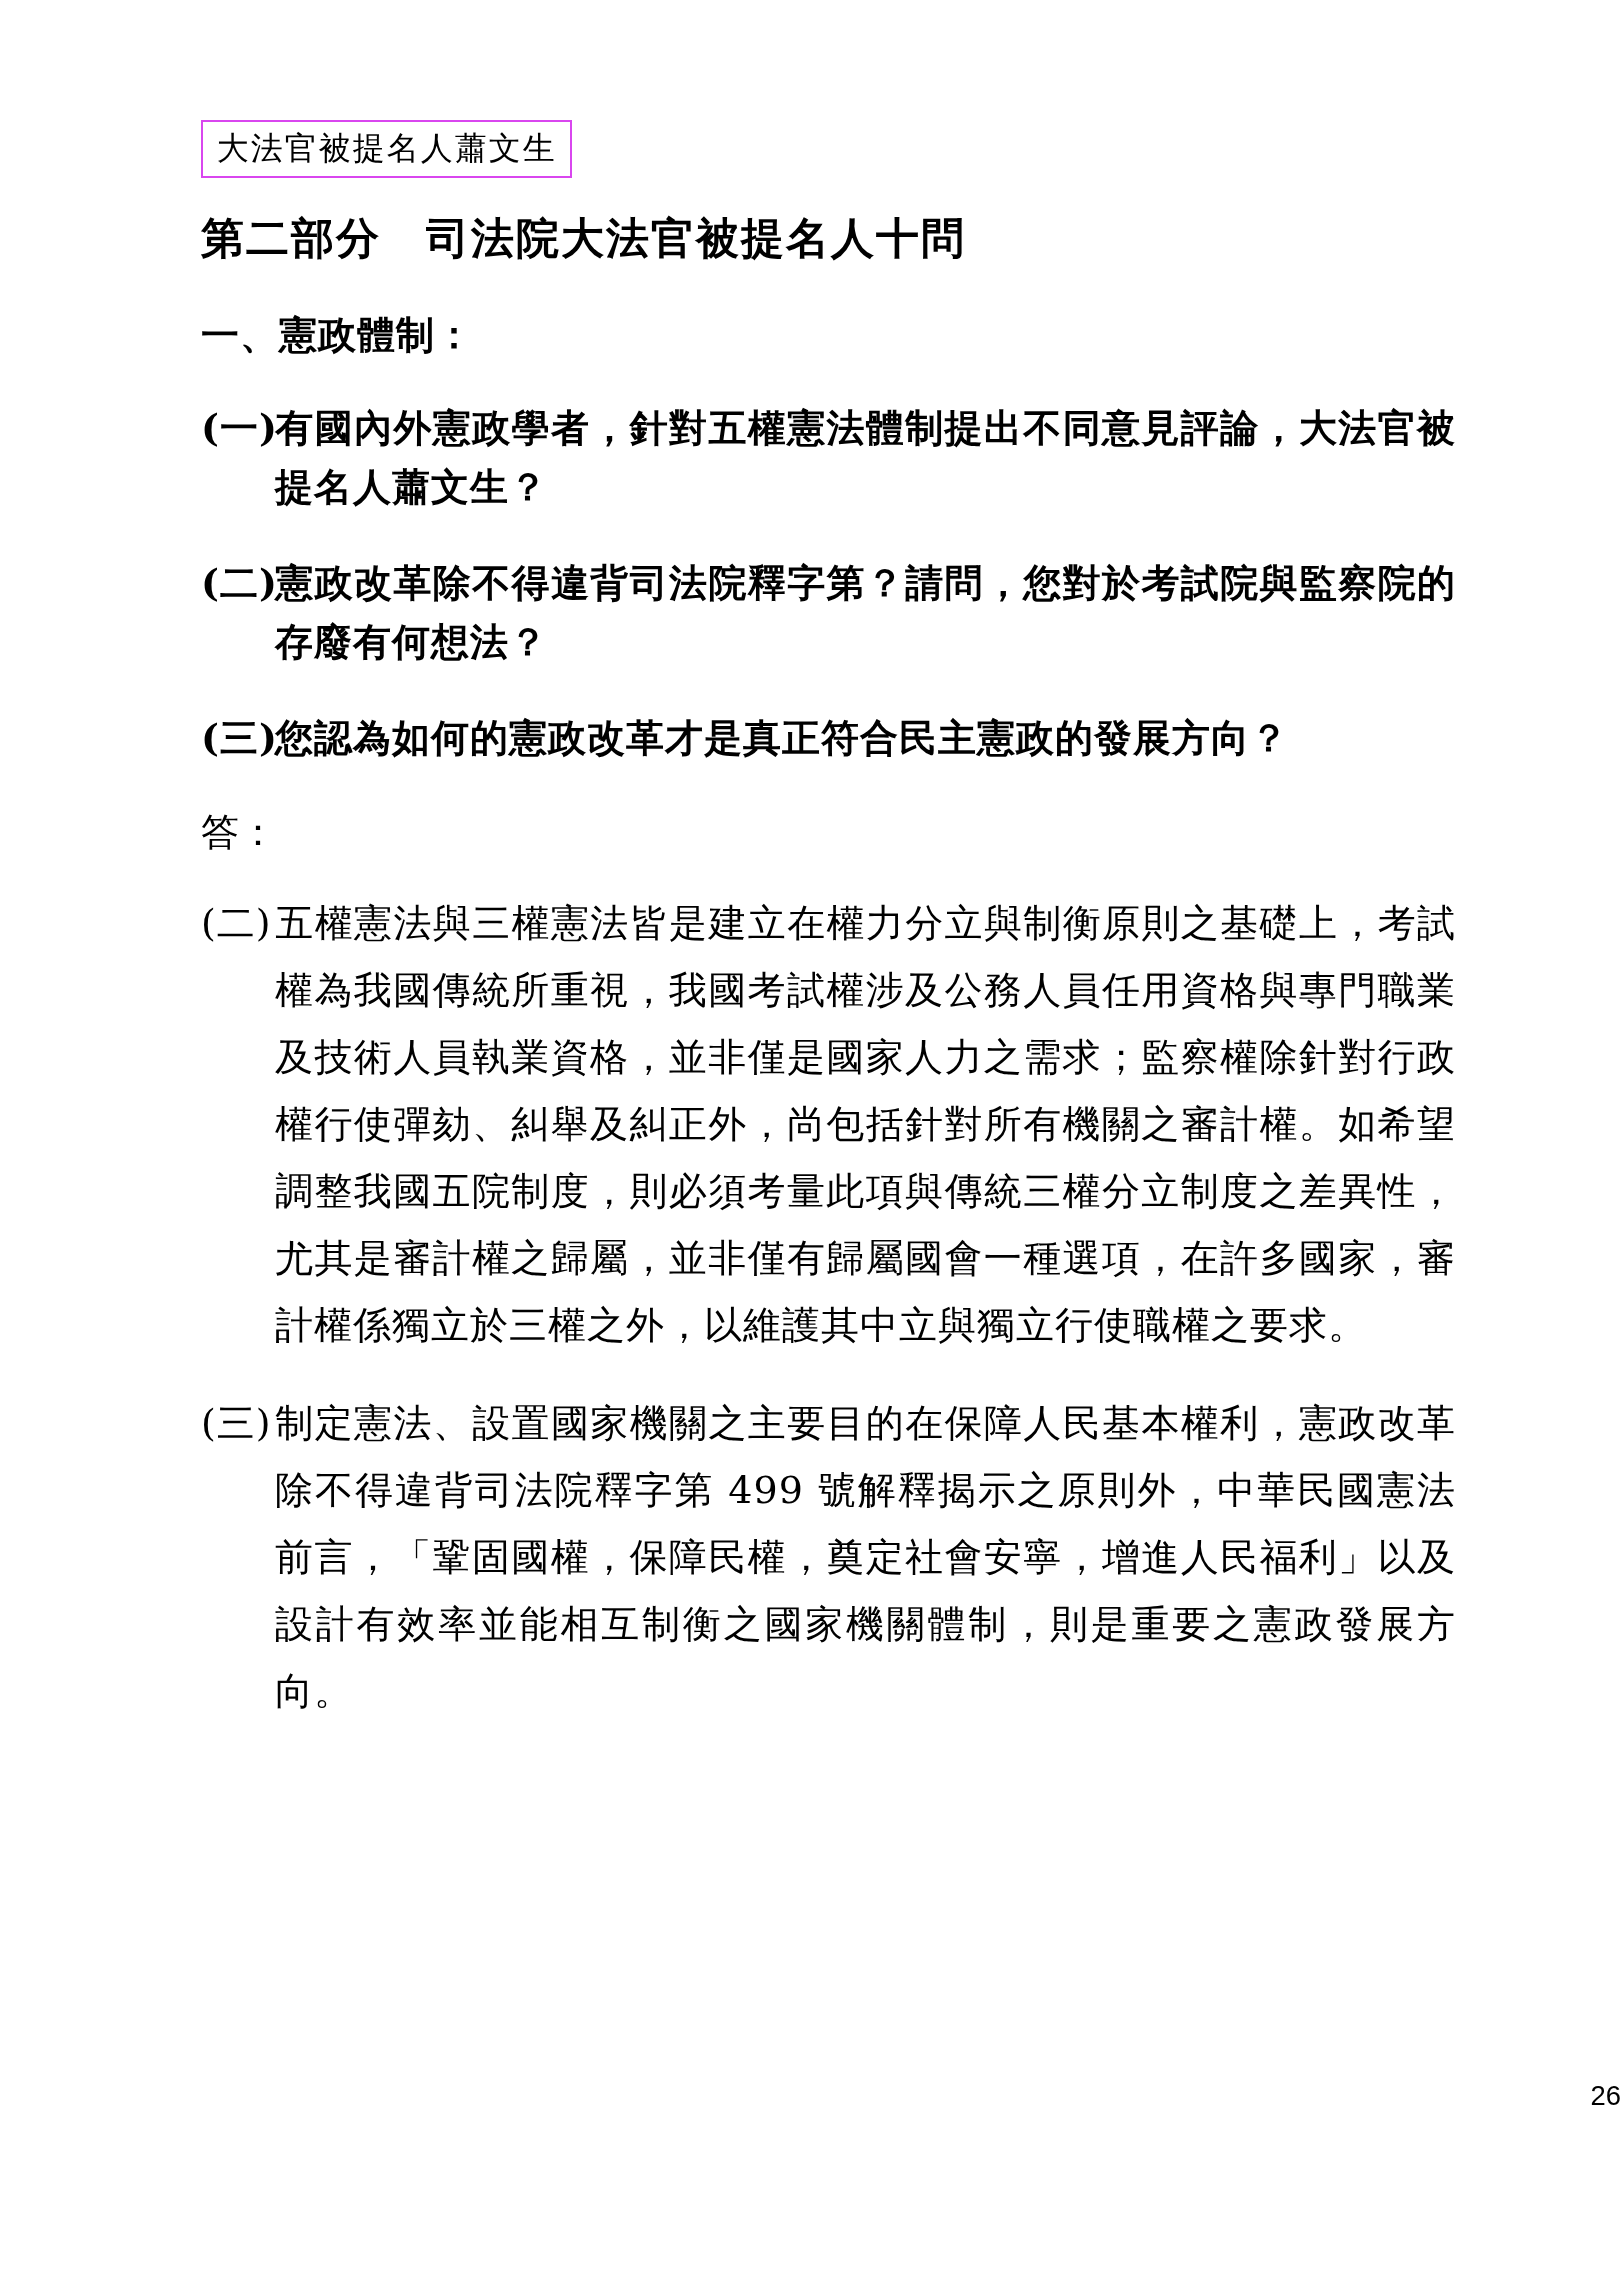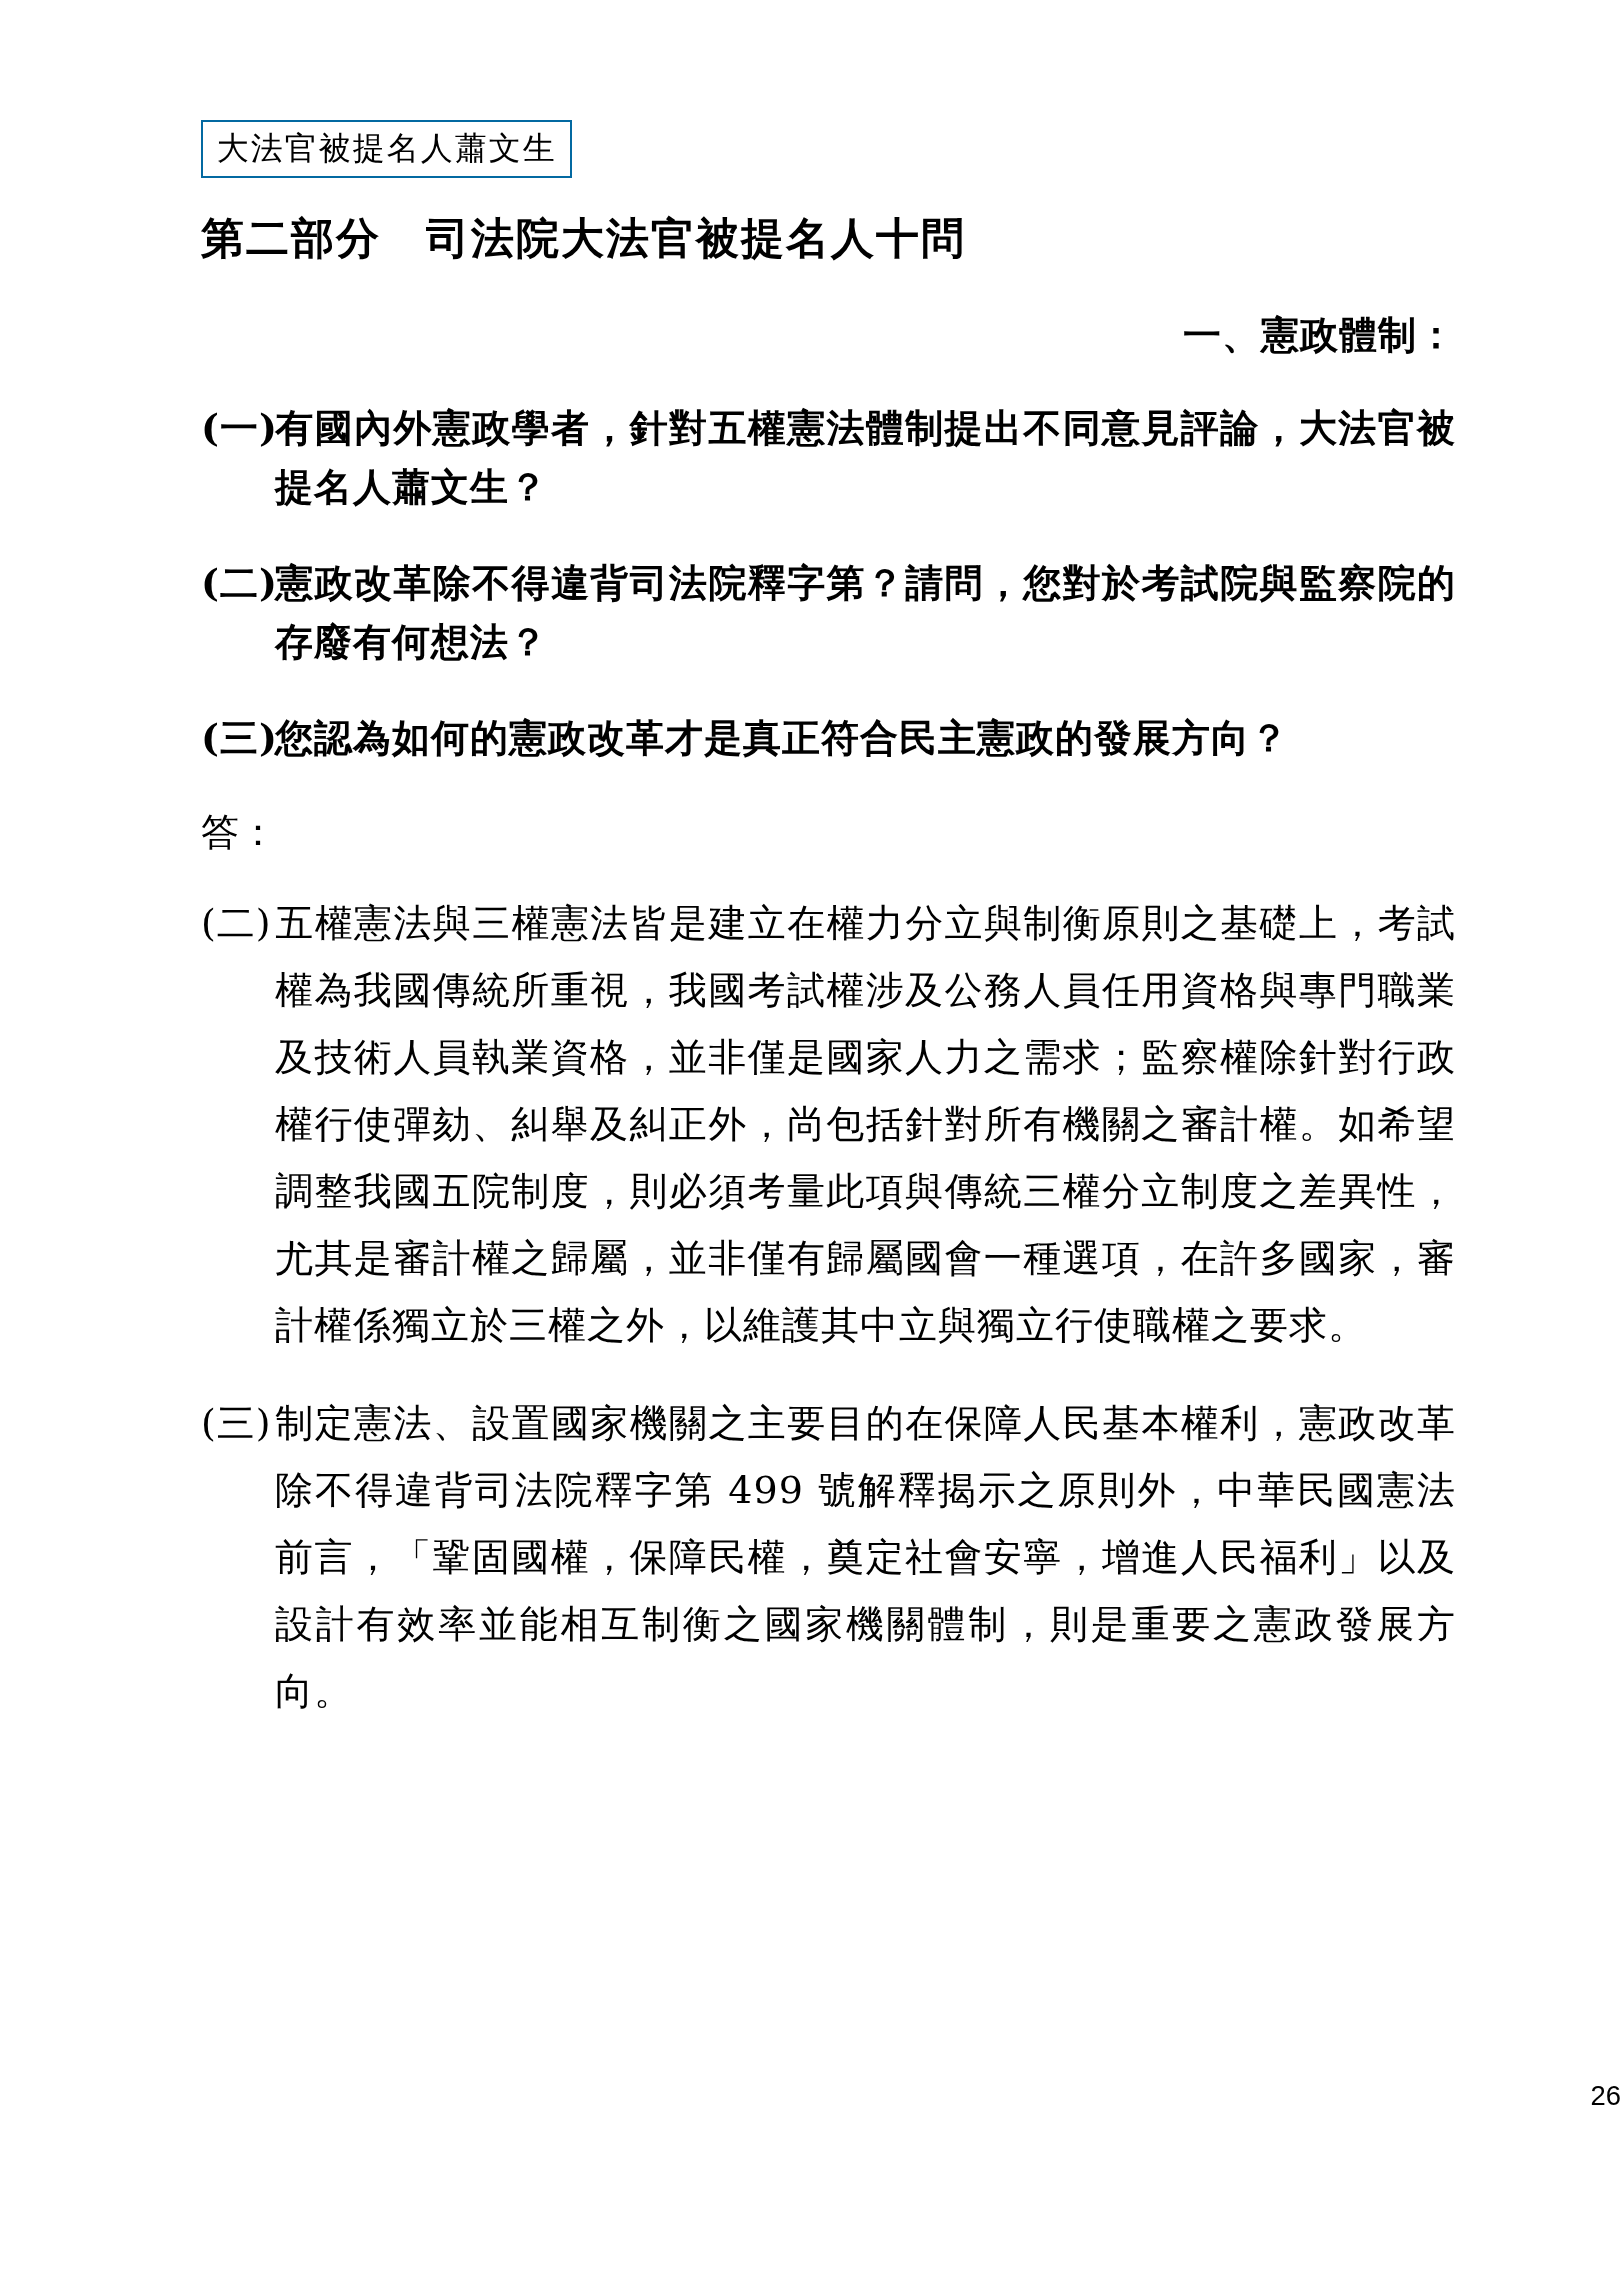--- a/index.html
+++ b/index.html
@@ -14,40 +14,39 @@
     overflow: hidden;
   }
   .content {
     position: absolute;
     left: 201px;
     top: 120px;
     width: 1255px;
   }
   .header-box {
     display: inline-block;
-    border: 2px solid #0369a1;
+    border: 2px solid #d946ef;
     font-size: 32px;
     line-height: 1.2;
     padding: 6.9px 13.7px 8.8px 13.7px;
     letter-spacing: 2px;
   }
   .title {
     margin-top: 33px;
     font-size: 43px;
     font-weight: 700;
     letter-spacing: 2px;
     line-height: 1.3;
   }
   .section-heading {
     margin-top: 41px;
     font-size: 38px;
     font-weight: 700;
     letter-spacing: 1px;
     line-height: 1.4;
-    text-align: right;
   }
   p.hang {
     padding-left: 74px;
     text-indent: -74px;
   }
   .marker {
     display: inline-block;
     width: 74px;
     text-indent: 0;
   }

